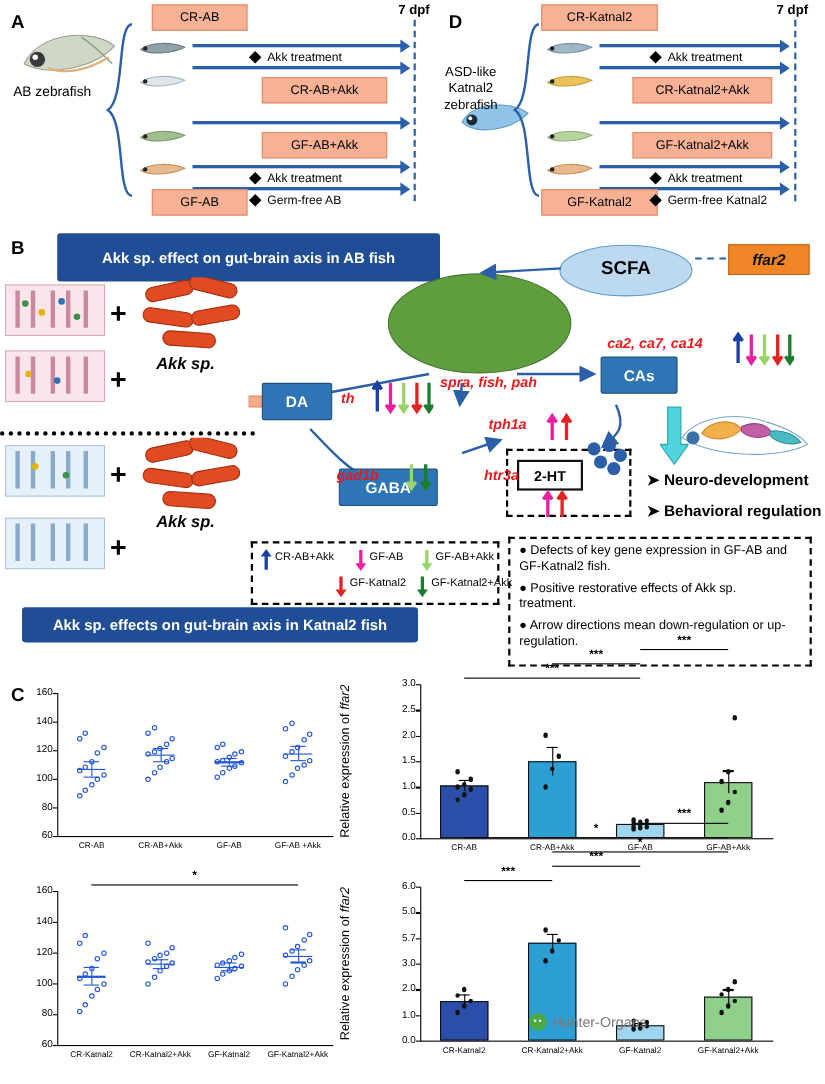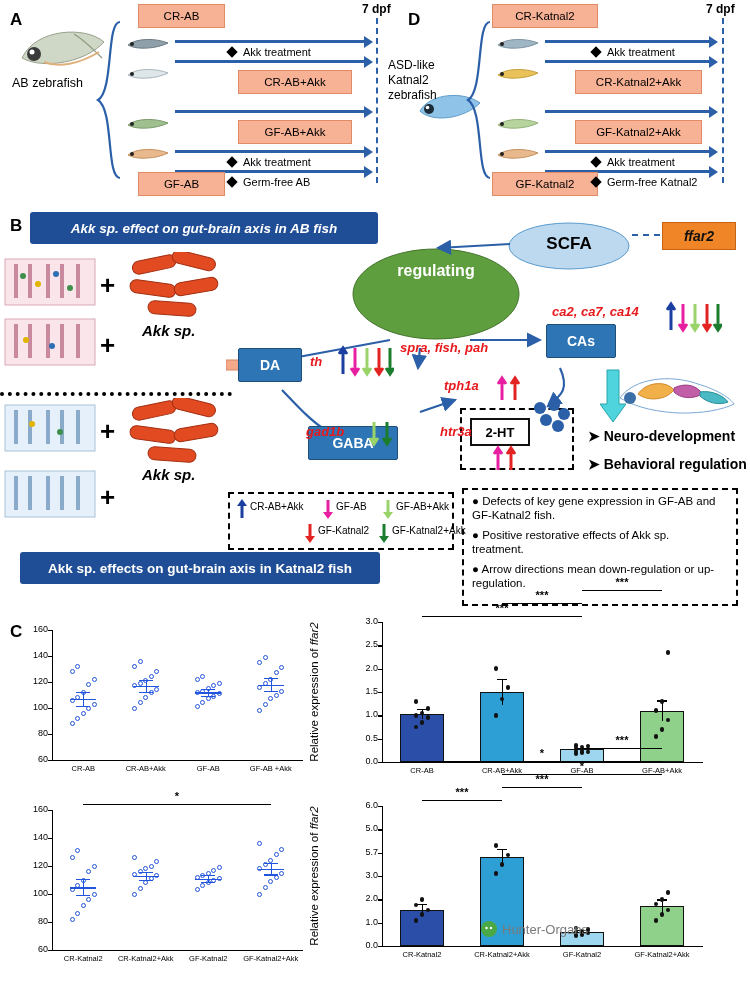--- a/index.html
+++ b/index.html
@@ -94,21 +94,21 @@
 <div class="diamond" style="left:228px;top:178px;"></div>
 <div class="label-small" style="left:243px;top:176px;">Germ-free AB</div>
 
 <div class="panel-letter" style="left:408px;top:10px;">D</div>
 
 <svg class="fish" style="left:414px;top:85px;" width="70" height="44" viewBox="0 0 70 44">
   <path d="M6 26 C16 8, 50 6, 66 18 C50 34, 18 38, 6 26 Z" fill="#8fc4e8" stroke="#5d9bc9"></path>
   <circle cx="15" cy="24" r="5" fill="#1b2b3a"></circle>
     <circle cx="13.5" cy="22.5" r="1.8" fill="#fff"></circle>
 </svg>
-<div class="abs" style="left:388px;top:58px;font-size:12px;text-align:left;width:80px;line-height:1.25;">
+<div class="abs" style="left:388px;top:58px;font-size:12px;text-align:center;width:80px;line-height:1.25;">
   <div>ASD-like</div>
   <div>Katnal2</div>
   <div>zebrafish</div>
 </div>
 
 <svg class="abs" style="left:466px;top:20px;" width="26" height="160" viewBox="0 0 26 160">
   <path d="M24 2 C10 2, 18 70, 2 80 C18 90, 10 158, 24 158" stroke="#2b5fa8" stroke-width="2.2" fill="none"></path>
 </svg>
 
 <svg class="fish" style="left:496px;top:36px;" width="44" height="16" viewBox="0 0 44 16">
@@ -148,21 +148,21 @@
 <div class="box-orange" style="left:575px;top:70px;width:125px;height:22px;">CR-Katnal2+Akk</div>
 <div class="box-orange" style="left:575px;top:120px;width:125px;height:22px;">GF-Katnal2+Akk</div>
 <div class="diamond" style="left:592px;top:158px;"></div>
 <div class="label-small" style="left:607px;top:156px;">Akk treatment</div>
 <div class="box-orange" style="left:492px;top:172px;width:104px;height:22px;">GF-Katnal2</div>
 <div class="diamond" style="left:592px;top:178px;"></div>
 <div class="label-small" style="left:607px;top:176px;">Germ-free Katnal2</div>
 
 <div class="panel-letter" style="left:10px;top:216px;">B</div>
 
-<div class="bluebar" style="left:30px;top:212px;width:348px;height:32px;font-style:italic;">Akk sp. effect on gut-brain axis in AB fish</div>
+<div class="bluebar" style="left:52px;top:212px;width:348px;height:44px;">Akk sp. effect on gut-brain axis in AB fish</div>
 <div class="bluebar" style="left:20px;top:552px;width:360px;height:32px;">Akk sp. effects on gut-brain axis in Katnal2 fish</div>
 
 <svg class="abs" style="left:4px;top:258px;" width="92" height="48" viewBox="0 0 92 48">
     <rect x="1" y="1" width="90" height="46" fill="#fae6ea" stroke="#d9a9b5"></rect>
     <path d="M12 6 v34 M26 6 v34 M44 6 v34 M58 6 v34 M74 6 v34" stroke="#c98aa0" stroke-width="4" fill="none"></path>
     <circle cx="19" cy="18" r="3" fill="#3f8f4c"></circle>
     <circle cx="34" cy="26" r="3" fill="#e0b400"></circle>
     <circle cx="52" cy="16" r="3" fill="#2f6fb5"></circle>
     <circle cx="66" cy="30" r="3" fill="#3f8f4c"></circle>
   </svg>
@@ -222,21 +222,20 @@
 <div class="abs" style="left:508px;top:234px;width:122px;text-align:center;font-size:17px;font-weight:bold;">SCFA</div>
 <div class="abs" style="left:662px;top:222px;width:72px;height:26px;background:#f08528;border:1px solid #c46414;display:flex;align-items:center;justify-content:center;">
   <span style="font-style:italic;font-weight:bold;font-size:14px;color:#111;">ffar2</span>
 </div>
 <div class="abs" style="left:632px;top:234px;width:28px;border-top:2px dashed #2b5fa8;"></div>
 
 <svg class="abs" style="left:352px;top:248px;" width="168" height="92" viewBox="0 0 168 92">
     <ellipse cx="84" cy="46" rx="83" ry="45" fill="#5f9e3f" stroke="#44752c"></ellipse>
   </svg>
 <div class="abs" style="left:352px;top:262px;width:168px;text-align:center;color:#fff;font-weight:bold;font-size:16px;line-height:1.15;">
-  <div>regulating</div>
 </div>
 
 <svg class="abs" style="left:0px;top:200px;" width="750" height="400" viewBox="0 0 750 400">
   <defs>
       <marker id="ah" markerWidth="7" markerHeight="7" refX="6" refY="3.5" orient="auto">
         <path d="M0,0 L7,3.5 L0,7 z" fill="#2b5fa8"></path>
       </marker>
     </defs>
   <path d="M510 44 L438 48" stroke="#2b5fa8" stroke-width="2.2" fill="none" marker-end="url(#ah)"></path>
   <path d="M390 140 L282 160" stroke="#2b5fa8" stroke-width="2.2" fill="none" marker-end="url(#ah)"></path>

